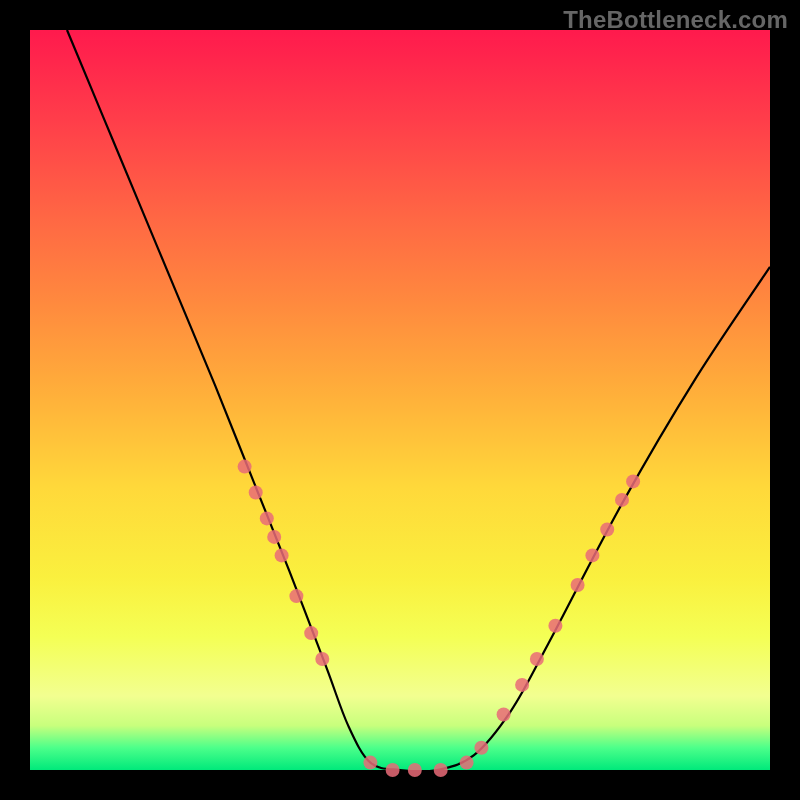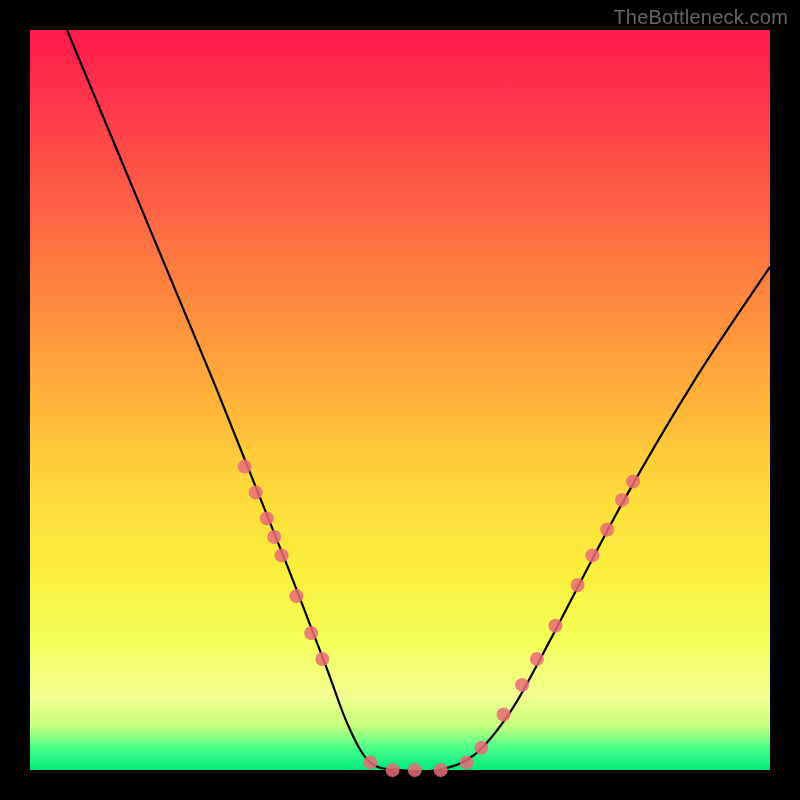--- a/index.html
+++ b/index.html
@@ -38,22 +38,22 @@
       #c8ff7d 94%,
       #4cff8a 97%,
       #00e97b 100%
     );
   }
   .watermark {
     position: absolute;
     top: 6px;
     right: 12px;
     color: #666;
-    font-size: 20px;
-    font-weight: 400;
+    font-size: 24px;
+    font-weight: 700;
     letter-spacing: 0.2px;
     user-select: none;
   }
   svg.curve {
     position: absolute;
     left: 0;
     top: 0;
     width: 740px;
     height: 740px;
     overflow: visible;

